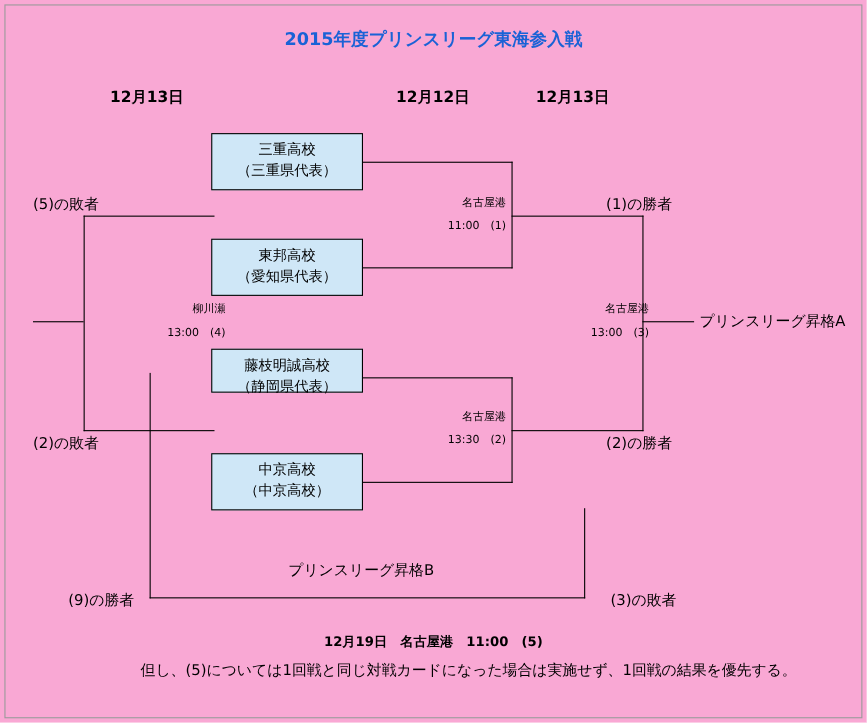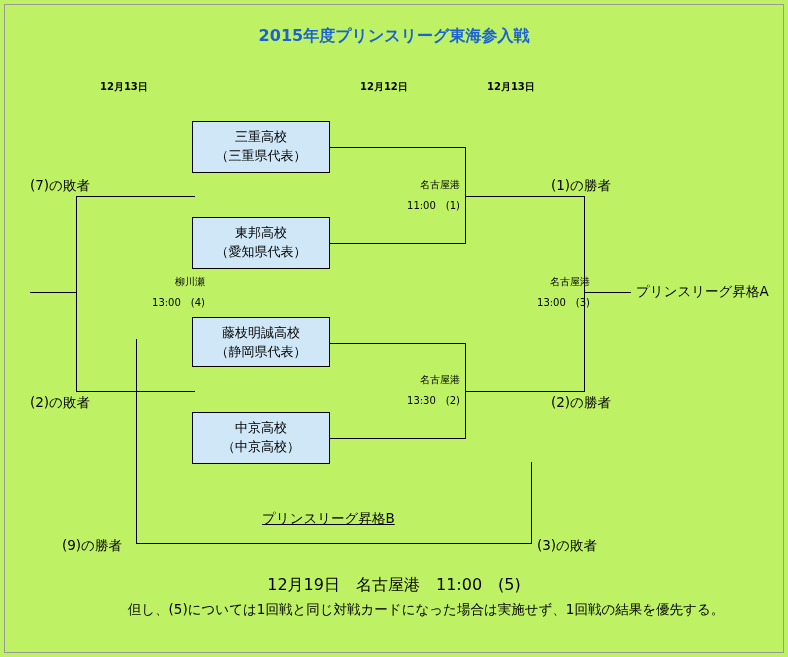--- a/index.html
+++ b/index.html
@@ -7,21 +7,21 @@
     padding: 0;
     background: #ffffff;
   }
   body {
     font-family: "DejaVu Sans", "Liberation Sans", sans-serif;
   }
   #page {
     position: relative;
     width: 788px;
     height: 657px;
-    background: #bef264;
+    background: #f9a8d4;
     box-sizing: border-box;
     overflow: hidden;
   }
   .frame {
     position: absolute;
     left: 4px;
     top: 4px;
     width: 780px;
     height: 649px;
     border: 1px solid #9a9a9a;
@@ -34,21 +34,21 @@
     width: 788px;
     text-align: center;
     color: #1a62d6;
     font-size: 16px;
     font-weight: bold;
     letter-spacing: 0px;
     white-space: nowrap;
   }
   .date-hdr {
     position: absolute;
-    font-size: 10px;
+    font-size: 14px;
     font-weight: bold;
     color: #000000;
     white-space: nowrap;
     text-align: center;
   }
   .team-box {
     position: absolute;
     background: #cfe7f7;
     border: 1px solid #000000;
     box-sizing: border-box;
@@ -78,21 +78,21 @@
   }
   .footer-line {
     position: absolute;
     left: 0;
     width: 788px;
     text-align: center;
     font-size: 13.5px;
     color: #000000;
     white-space: nowrap;
   }
-  .footer-line.bold { font-weight: normal; font-size: 16px; }
+  .footer-line.bold { font-weight: bold; font-size: 12px; }
   .ln {
     position: absolute;
     background: #000000;
   }
   .ln.h { height: 1px; }
   .ln.v { width: 1px; }
 </style>
 </head>
 <body>
 
@@ -109,21 +109,21 @@
   <div class="team-box" style="left:192px; top:121px; width:138px; height:52px;">
     <span>三重高校</span>
     <span class="ln2">（三重県代表）</span>
   </div>
 
   <div class="team-box" style="left:192px; top:217px; width:138px; height:52px;">
     <span>東邦高校</span>
     <span class="ln2">（愛知県代表）</span>
   </div>
 
-  <div class="team-box" style="left:192px; top:317px; width:138px; height:50px;">
+  <div class="team-box" style="left:192px; top:317px; width:138px; height:40px;">
     <span>藤枝明誠高校</span>
     <span class="ln2">（静岡県代表）</span>
   </div>
 
   <div class="team-box" style="left:192px; top:412px; width:138px; height:52px;">
     <span>中京高校</span>
     <span class="ln2">（中京高校）</span>
   </div>
 
   <div class="ln h" style="left:330px; top:147px; width:136px;"></div>
@@ -156,34 +156,34 @@
   <div class="note" style="left:551px; top:177px;">(1)の勝者</div>
   <div class="note" style="left:551px; top:394px;">(2)の勝者</div>
 
   <div class="ln h" style="left:584px; top:292px; width:47px;"></div>
   <div class="note" style="left:636px; top:283px;">プリンスリーグ昇格A</div>
 
   <div class="ln h" style="left:76px; top:196px; width:119px;"></div>
   <div class="ln h" style="left:76px; top:391px; width:119px;"></div>
   <div class="ln v" style="left:76px; top:196px; height:196px;"></div>
 
-  <div class="note" style="left:30px; top:177px;">(7)の敗者</div>
+  <div class="note" style="left:30px; top:177px;">(5)の敗者</div>
   <div class="note" style="left:30px; top:394px;">(2)の敗者</div>
 
   <div class="match" style="left:85px; top:271px; width:120px;">
     <span class="venue">柳川瀬</span>
     <span class="time">13:00　(4)</span>
   </div>
 
   <div class="ln h" style="left:30px; top:292px; width:46px;"></div>
 
   <div class="ln v" style="left:136px; top:339px; height:205px;"></div>
   <div class="ln h" style="left:136px; top:543px; width:396px;"></div>
   <div class="ln v" style="left:531px; top:462px; height:82px;"></div>
 
-  <div class="note" style="left:262px; top:510px;text-decoration:underline;">プリンスリーグ昇格B</div>
+  <div class="note" style="left:262px; top:510px;">プリンスリーグ昇格B</div>
   <div class="note" style="left:62px; top:537px;">(9)の勝者</div>
-  <div class="note" style="left:537px; top:537px;">(3)の敗者</div>
+  <div class="note" style="left:555px; top:537px;">(3)の敗者</div>
 
   <div class="footer-line bold" style="top:575px;">12月19日　名古屋港　11:00　(5)</div>
   <div class="footer-line" style="top:601px;padding-left:32px;">但し、(5)については1回戦と同じ対戦カードになった場合は実施せず、1回戦の結果を優先する。</div>
 
 </div>
 
 </body></html>

